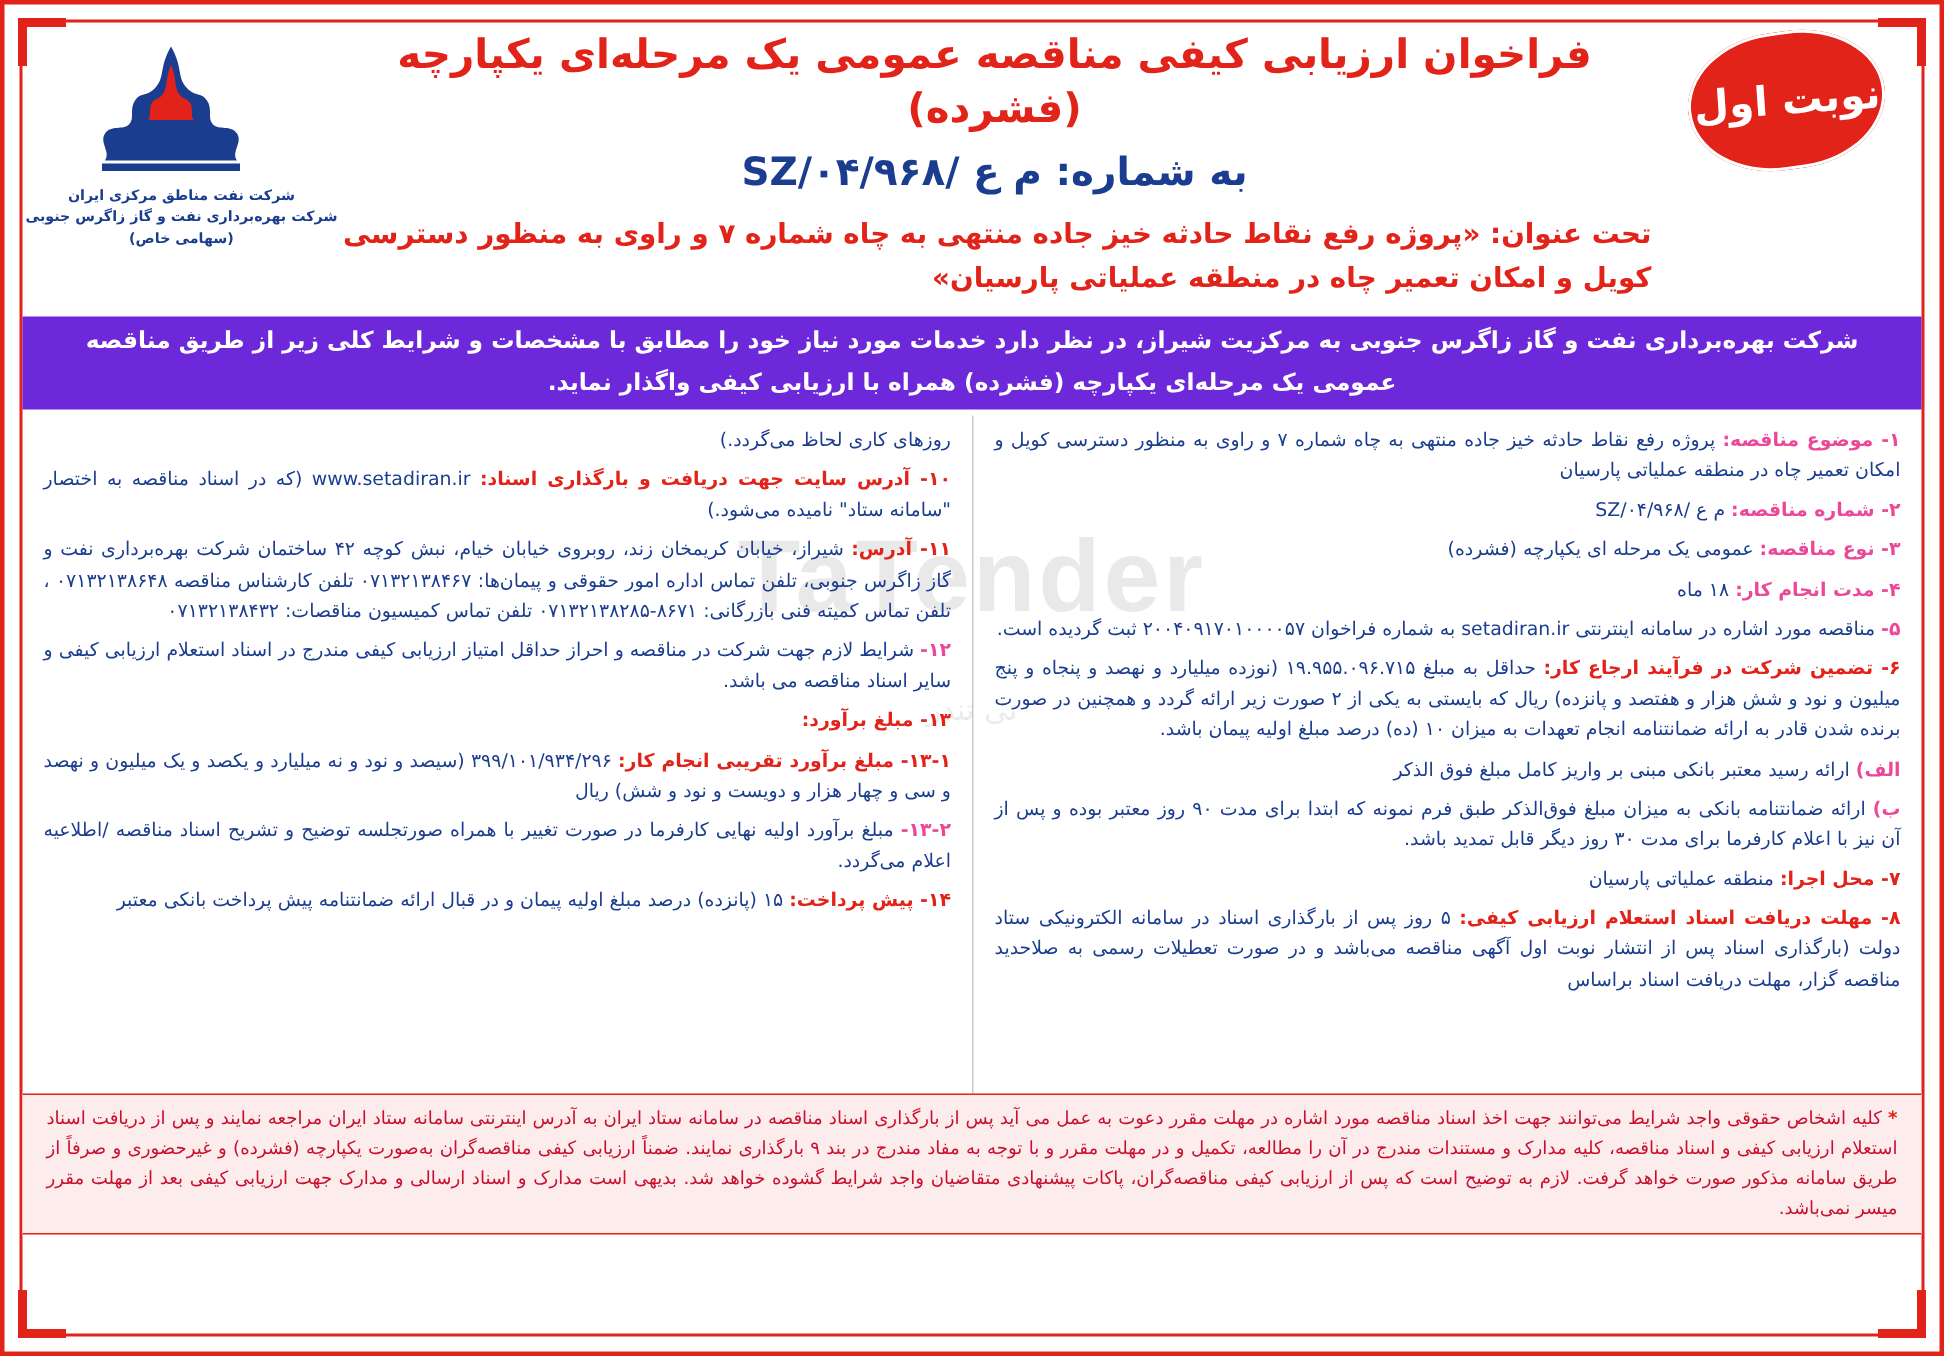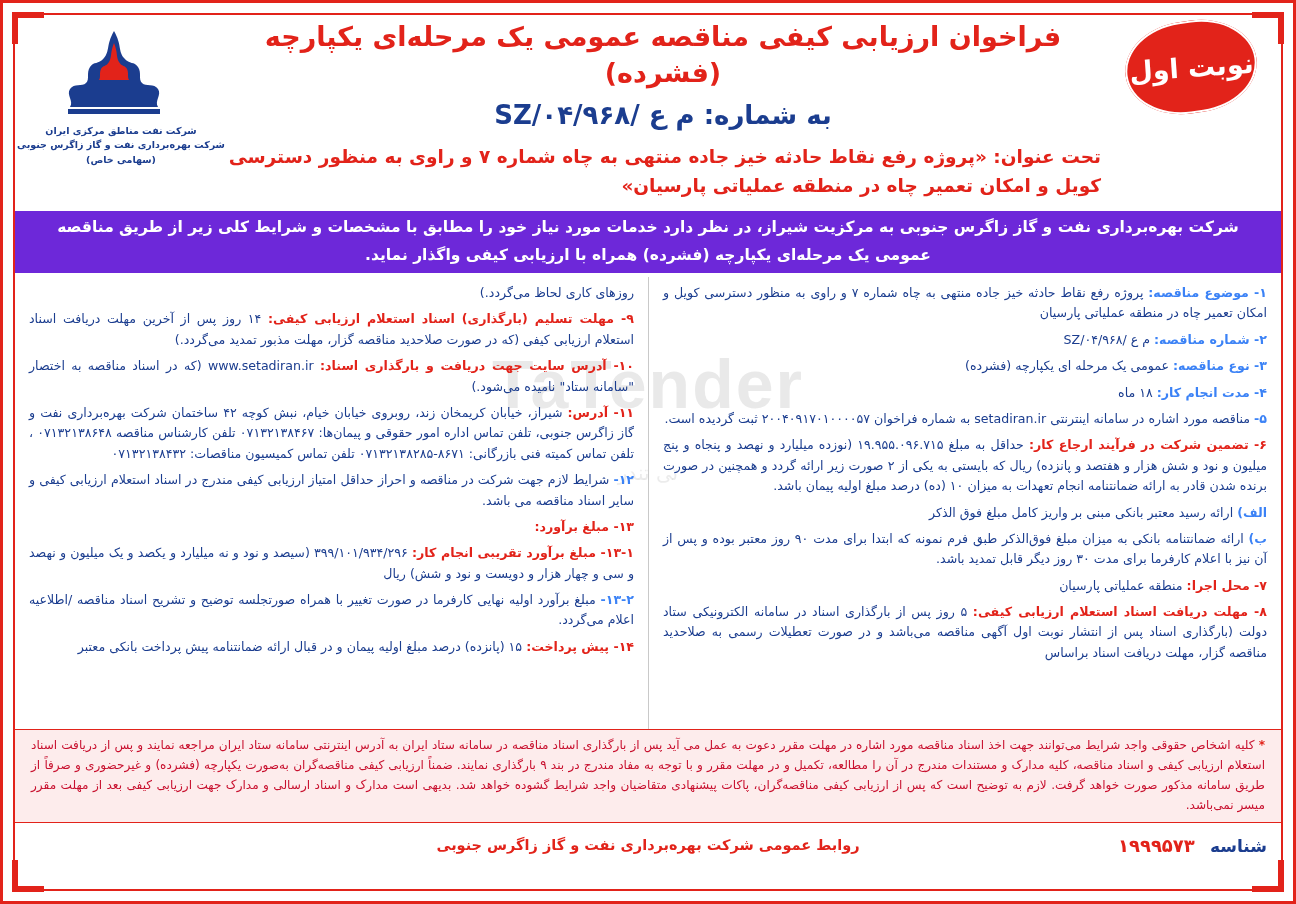--- a/index.html
+++ b/index.html
@@ -86,21 +86,21 @@
   .col{
     box-sizing:border-box;
     padding:6px 14px 4px 14px;
     font-size:12.6px;line-height:1.62;color:#1b3d8f;
     text-align:justify;
   }
   .col.right{width:50%;border-left:1px solid #c9c9c9;}
   .col.left{width:50%;}
   .col p{margin:0 0 6px 0;}
   .lbl-red{color:#e2231a;font-weight:bold;}
-  .lbl-blue{color:#3b82f6;font-weight:bold;}
+  .lbl-blue{color:#ec4899;font-weight:bold;}
   
   .note{
     position:absolute;left:0;right:0;bottom:66px;height:auto;
     background:#fdecec;border-top:1px solid #e2231a;border-bottom:1px solid #e2231a;
     padding:6px 16px;box-sizing:border-box;
     font-size:12.1px;line-height:1.65;color:#c8102e;text-align:justify;
   }
   .note .star{color:#e2231a;font-weight:bold;}
   
   .bottom{
@@ -193,38 +193,30 @@
           <p><span class="lbl-blue">۴- مدت انجام کار:</span><span> ۱۸ ماه</span></p>
           <p><span class="lbl-blue">۵-</span><span> مناقصه مورد اشاره در سامانه اینترنتی setadiran.ir به شماره فراخوان ۲۰۰۴۰۹۱۷۰۱۰۰۰۰۵۷ ثبت گردیده است.</span></p>
           <p><span class="lbl-red">۶- تضمین شرکت در فرآیند ارجاع کار:</span><span> حداقل به مبلغ ۱۹.۹۵۵.۰۹۶.۷۱۵ (نوزده میلیارد و نهصد و پنجاه و پنج میلیون و نود و شش هزار و هفتصد و پانزده) ریال که بایستی به یکی از ۲ صورت زیر ارائه گردد و همچنین در صورت برنده شدن قادر به ارائه ضمانتنامه انجام تعهدات به میزان ۱۰ (ده) درصد مبلغ اولیه پیمان باشد.</span></p>
           <p><span class="lbl-blue">الف)</span><span> ارائه رسید معتبر بانکی مبنی بر واریز کامل مبلغ فوق الذکر</span></p>
           <p><span class="lbl-blue">ب)</span><span> ارائه ضمانتنامه بانکی به میزان مبلغ فوق‌الذکر طبق فرم نمونه که ابتدا برای مدت ۹۰ روز معتبر بوده و پس از آن نیز با اعلام کارفرما برای مدت ۳۰ روز دیگر قابل تمدید باشد.</span></p>
           <p><span class="lbl-red">۷- محل اجرا:</span><span> منطقه عملیاتی پارسیان</span></p>
           <p><span class="lbl-red">۸- مهلت دریافت اسناد استعلام ارزیابی کیفی:</span><span> ۵ روز پس از بارگذاری اسناد در سامانه الکترونیکی ستاد دولت (بارگذاری اسناد پس از انتشار نوبت اول آگهی مناقصه می‌باشد و در صورت تعطیلات رسمی به صلاحدید مناقصه گزار، مهلت دریافت اسناد براساس</span></p>
         </div>
       <div class="col left" id="col-left">
           <p><span>روزهای کاری لحاظ می‌گردد.)</span></p>
-          <p><span class="lbl-red">۹- مهلت تسلیم (بارگذاری) اسناد استعلام ارزیابی کیفی:</span><span> ۱۴ روز پس از آخرین مهلت دریافت اسناد استعلام ارزیابی کیفی (که در صورت صلاحدید مناقصه گزار، مهلت مذبور تمدید می‌گردد.)</span></p>
           <p><span class="lbl-red">۱۰- آدرس سایت جهت دریافت و بارگذاری اسناد:</span><span> www.setadiran.ir  (که در اسناد مناقصه به اختصار "سامانه ستاد" نامیده می‌شود.)</span></p>
           <p><span class="lbl-red">۱۱- آدرس:</span><span> شیراز، خیابان کریمخان زند، روبروی خیابان خیام، نبش کوچه ۴۲ ساختمان شرکت بهره‌برداری نفت و گاز زاگرس جنوبی، تلفن تماس اداره امور حقوقی و پیمان‌ها: ۰۷۱۳۲۱۳۸۴۶۷ تلفن کارشناس مناقصه ۰۷۱۳۲۱۳۸۶۴۸ ، تلفن تماس کمیته فنی بازرگانی: ۸۶۷۱-۰۷۱۳۲۱۳۸۲۸۵ تلفن تماس کمیسیون مناقصات: ۰۷۱۳۲۱۳۸۴۳۲</span></p>
           <p><span class="lbl-blue">۱۲-</span><span> شرایط لازم جهت شرکت در مناقصه و احراز حداقل امتیاز ارزیابی کیفی مندرج در اسناد استعلام ارزیابی کیفی و سایر اسناد مناقصه می باشد.</span></p>
           <p><span class="lbl-red">۱۳- مبلغ برآورد:</span><span></span></p>
           <p><span class="lbl-red">۱۳-۱- مبلغ برآورد تقریبی انجام کار:</span><span> ۳۹۹/۱۰۱/۹۳۴/۲۹۶ (سیصد و نود و نه میلیارد و یکصد و یک میلیون و نهصد و سی و چهار هزار و دویست و نود و شش) ریال</span></p>
           <p><span class="lbl-blue">۱۳-۲-</span><span> مبلغ برآورد اولیه نهایی کارفرما در صورت تغییر با همراه صورتجلسه توضیح و تشریح اسناد مناقصه /اطلاعیه اعلام می‌گردد.</span></p>
           <p><span class="lbl-red">۱۴- پیش پرداخت:</span><span> ۱۵ (پانزده) درصد مبلغ اولیه پیمان و در قبال ارائه ضمانتنامه پیش پرداخت بانکی معتبر</span></p>
         </div>
     </div>
 
     <div class="note">
       <span class="star">*</span>
       <span>کلیه اشخاص حقوقی واجد شرایط می‌توانند جهت اخذ اسناد مناقصه مورد اشاره در مهلت مقرر دعوت به عمل می آید پس از بارگذاری اسناد مناقصه در سامانه ستاد ایران به آدرس اینترنتی سامانه ستاد ایران مراجعه نمایند و پس از دریافت اسناد استعلام ارزیابی کیفی و اسناد مناقصه، کلیه مدارک و مستندات مندرج در آن را مطالعه، تکمیل و در مهلت مقرر و با توجه به مفاد مندرج در بند ۹ بارگذاری نمایند. ضمناً ارزیابی کیفی مناقصه‌گران به‌صورت یکپارچه (فشرده) و غیرحضوری و صرفاً از طریق سامانه مذکور صورت خواهد گرفت. لازم به توضیح است که پس از ارزیابی کیفی مناقصه‌گران، پاکات پیشنهادی متقاضیان واجد شرایط گشوده خواهد شد. بدیهی است مدارک و اسناد ارسالی و مدارک جهت ارزیابی کیفی بعد از مهلت مقرر میسر نمی‌باشد.</span>
     </div>
 
-    <div class="bottom">
-      <div class="ravabet">روابط عمومی شرکت بهره‌برداری نفت و گاز زاگرس جنوبی</div>
-      <div class="shenase">
-        <span class="t">شناسه</span>
-        <span class="n">۱۹۹۹۵۷۳</span>
-      </div>
-    </div>
 
   </div>
 </div>
 
 </body></html>

